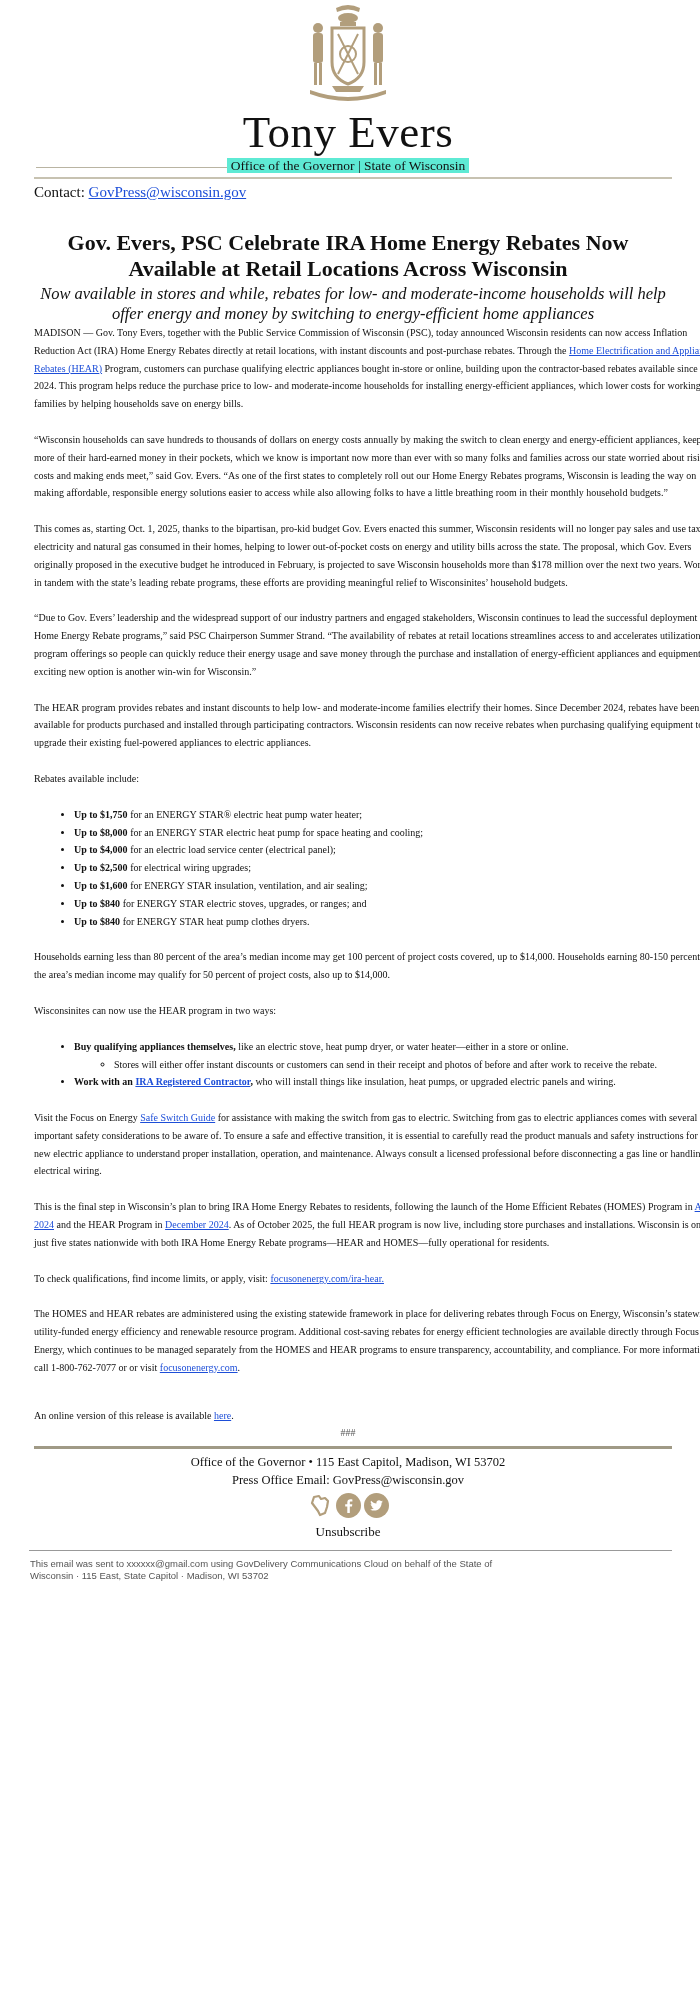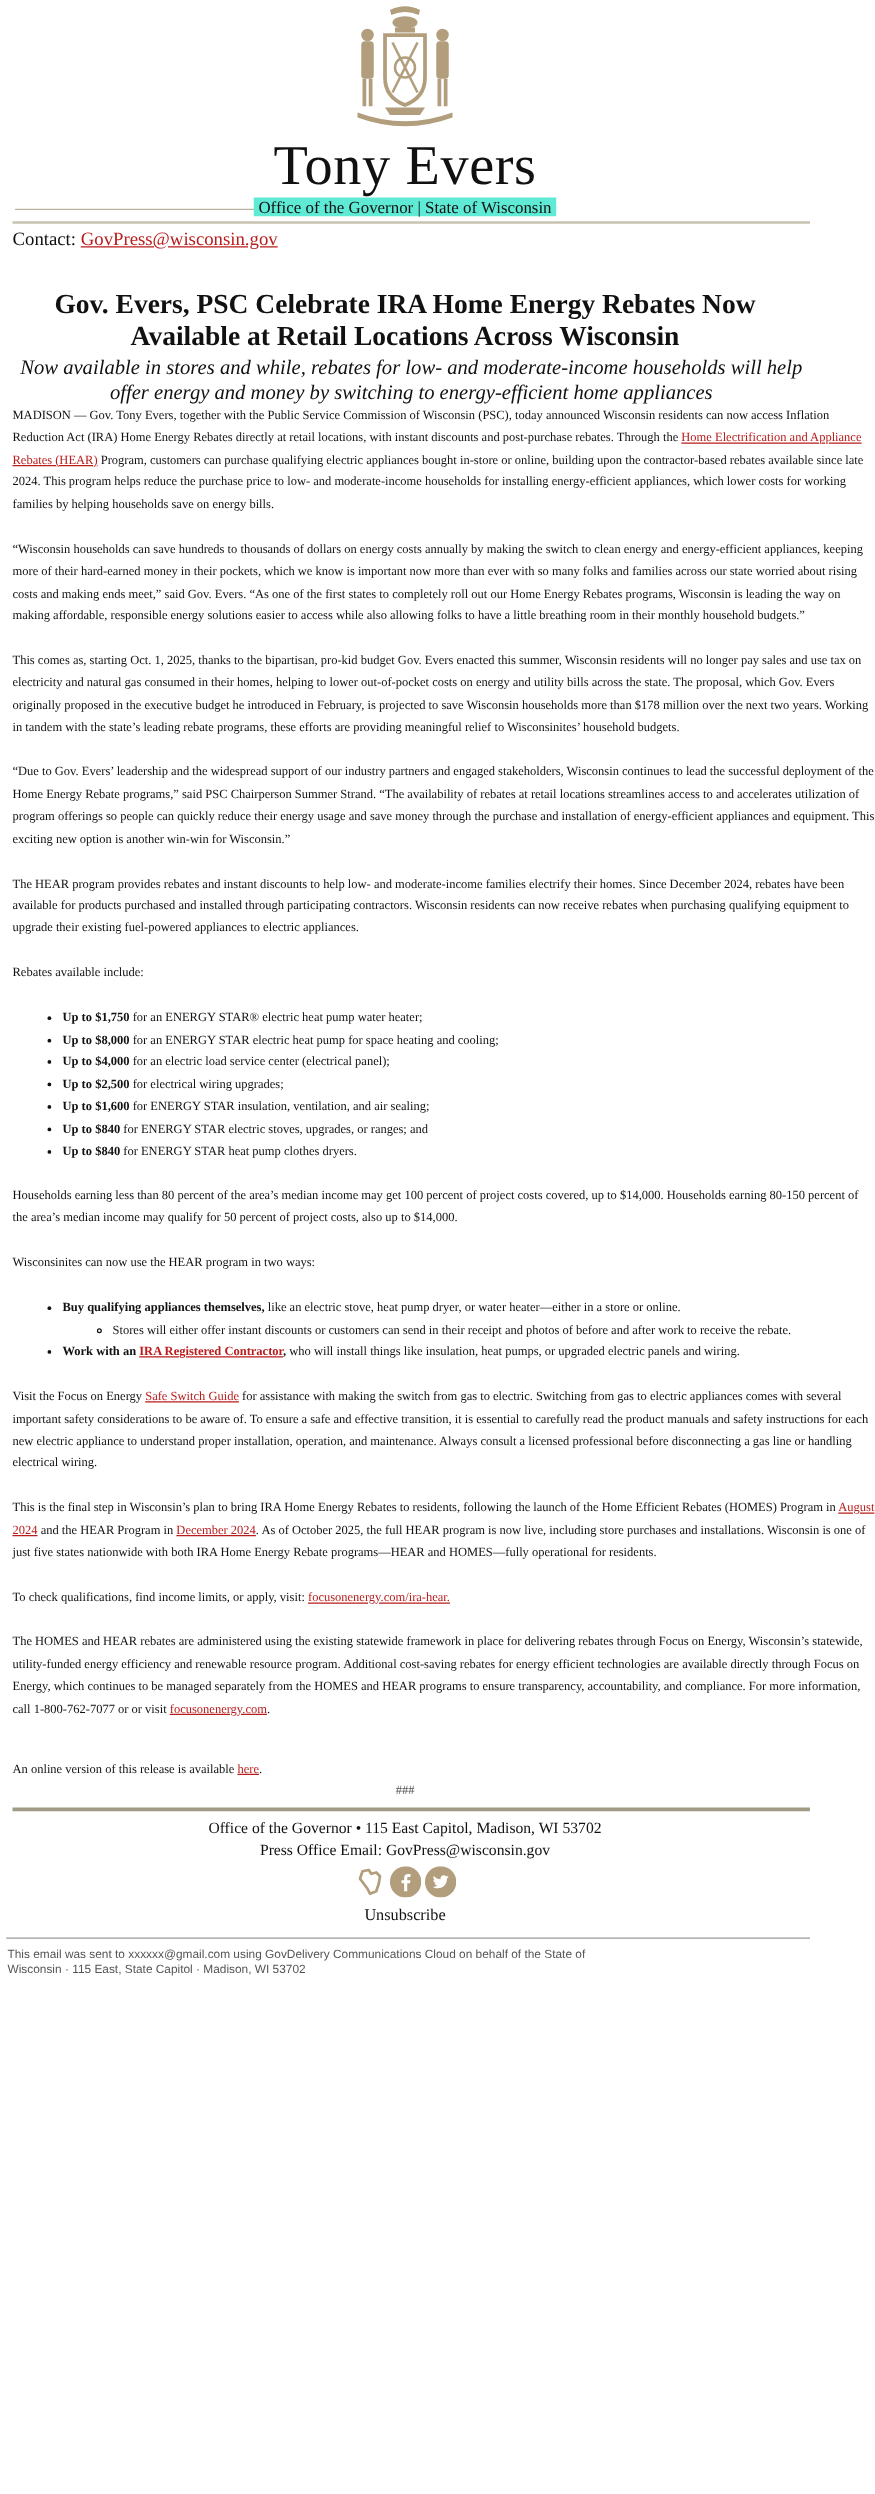--- a/index.html
+++ b/index.html
@@ -1,28 +1,28 @@
 <!DOCTYPE html>
 <html><head>
 <meta charset="utf-8">
 <style>
   html, body { margin: 0; padding: 0; background: #ffffff; }
   body { width: 700px; overflow-x: hidden; font-family: "Liberation Serif", serif; color: #111; }
-  .page { position: relative; width: 648px; }
+  .page { position: relative; width: 648px; margin-left: 24px; }
   .header { text-align: center; padding-top: 2px; }
   .seal { display: block; margin: 0 auto; width: 92px; height: 106px; }
   .gov-name { font-family: "Liberation Serif", serif; font-size: 45px; line-height: 44px; color: #111; margin-top: 2px; letter-spacing: 0.5px; }
   .office-row { position: relative; height: 20px; margin-top: 2px; }
   .office-row .rule-left { position: absolute; left: 12px; top: 11px; width: 200px; border-top: 1px solid #b9b4a2; }
   .office-row .office-text { position: absolute; left: 0; right: 0; text-align: center; font-size: 13.5px; line-height: 20px; }
   .office-row .office-text span { background: #5eead4; padding: 0 4px; }
   .rule-full { border-top: 2px solid #c7c2b1; margin: 1px 0 0 10px; }
   .meta { padding: 3px 10px 0 10px; font-size: 15px; line-height: 20px; }
   .meta b { font-weight: bold; }
-  a { color: #b91c1c; text-decoration: underline; }
+  a { color: #1d4ed8; text-decoration: underline; }
   .headline { text-align: center; font-weight: bold; font-size: 22px; line-height: 26px; margin: 28px 20px 2px 20px; }
   .subhead { text-align: center; font-style: italic; font-size: 16.5px; line-height: 20px; margin: 0 0 0 0; white-space: nowrap; padding-left: 10px; }
   .subhead .l2 { display: block; }
   .body { padding: 0 0 0 10px; font-size: 10px; line-height: 17.8px; width: 700px; box-sizing: border-box; }
   .body p { margin: 0 0 18px 0; }
   .body p.first { margin-top: 0; }
   .body ul { margin: 0 0 18px 0; padding-left: 40px; }
   .body ul li { margin: 0; }
   .body ul ul { margin: 0; padding-left: 40px; list-style-type: circle; }
   .online { margin-top: 30px !important; margin-bottom: 2px !important; }

